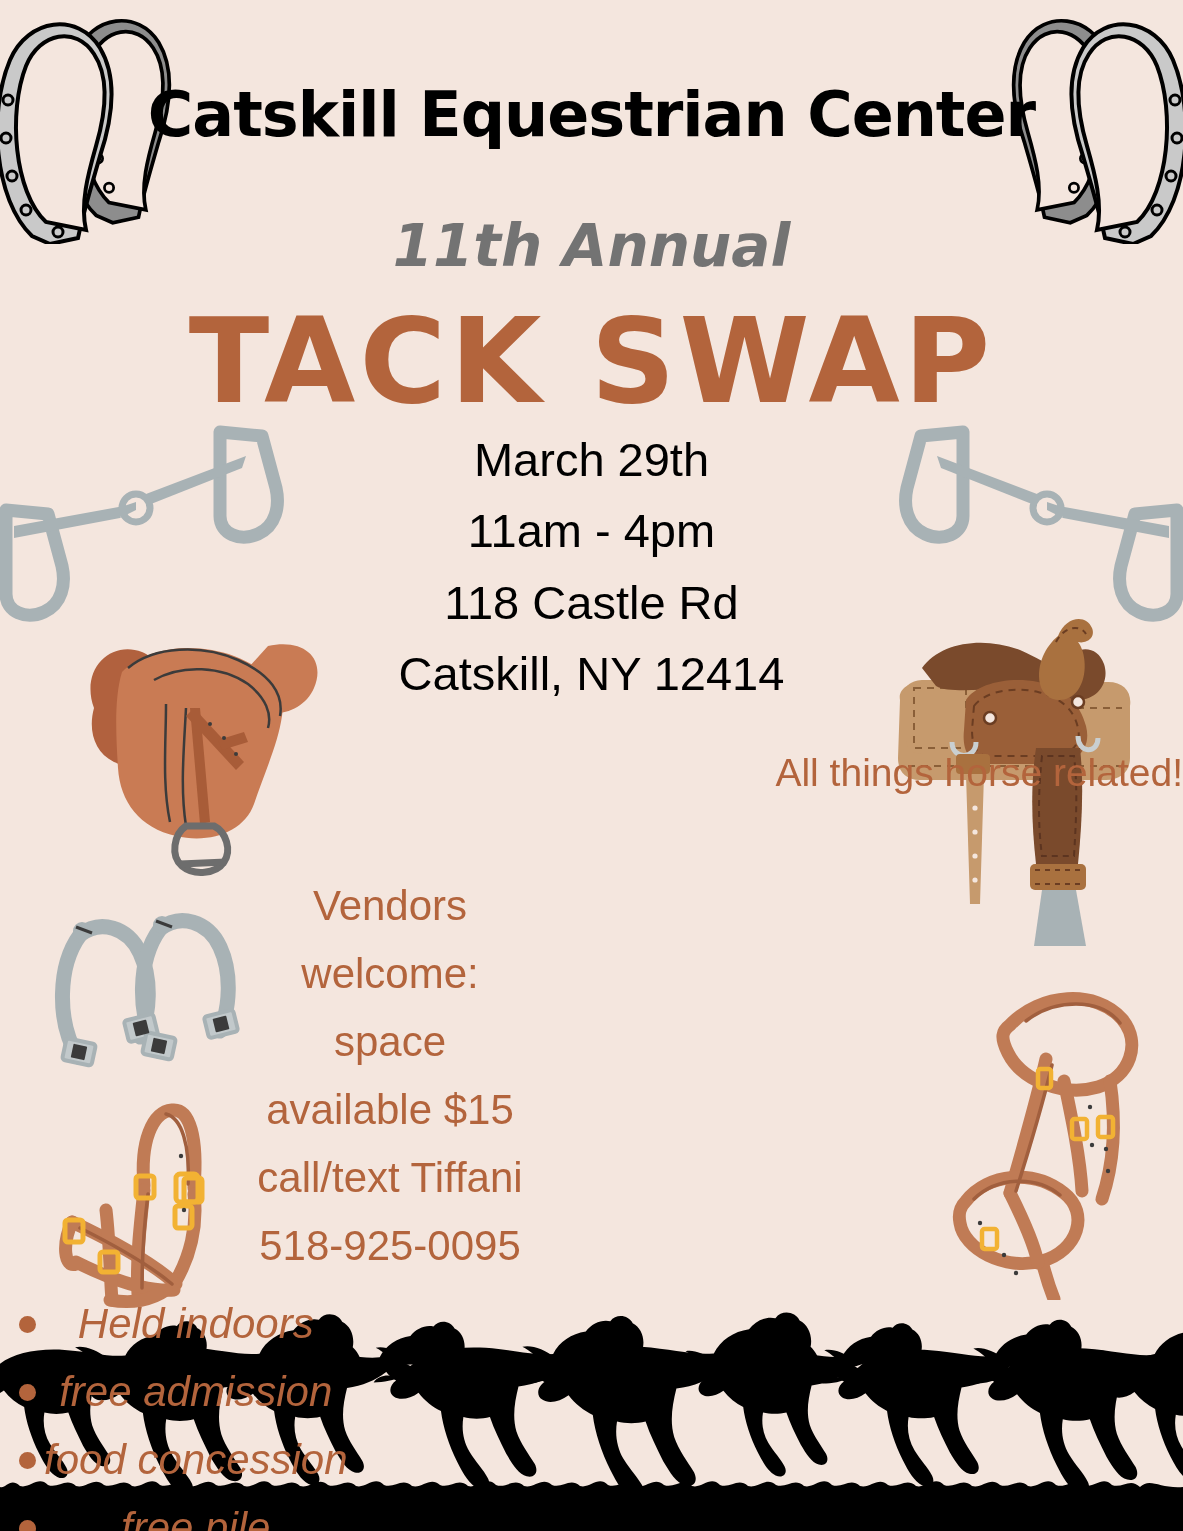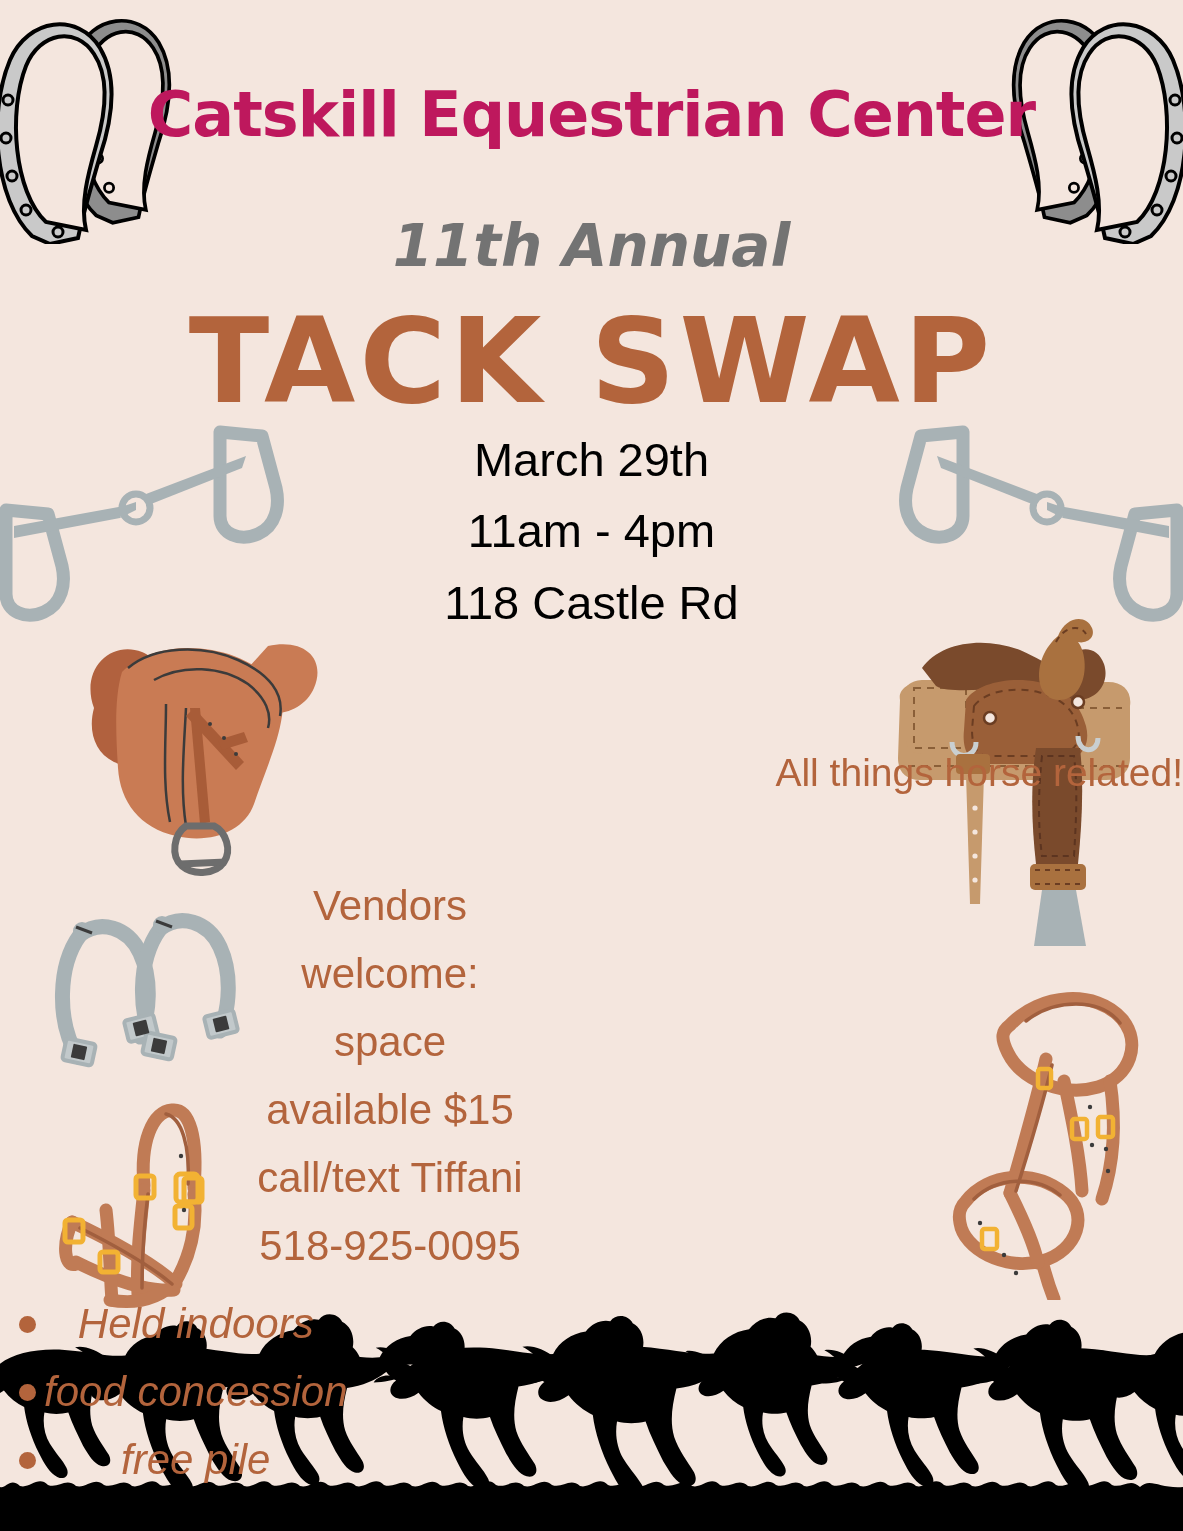--- a/index.html
+++ b/index.html
@@ -45,21 +45,21 @@
   .org-title {
     position: absolute;
     top: 78px;
     left: 0;
     width: 100%;
     text-align: center;
     font-family: "DejaVu Sans", sans-serif;
     font-weight: bold;
     font-size: 62px;
     letter-spacing: -1px;
-    color: #be185d;
+    color: #000000;
     white-space: nowrap;
   }
 
   .annual {
     position: absolute;
     top: 212px;
     left: 0;
     width: 100%;
     text-align: center;
     font-family: "DejaVu Sans", sans-serif;
@@ -509,20 +509,21 @@
     <div class="org-title">Catskill Equestrian Center</div>
 
     <div class="annual">11th Annual</div>
 
     <div class="tack-swap">TACK SWAP</div>
 
     <div class="details">
       <div>March 29th</div>
       <div>11am - 4pm</div>
       <div>118 Castle Rd</div>
+      <div>Catskill, NY 12414</div>
     </div>
 
     <div class="tagline">
       <div>All things horse related!</div>
     </div>
 
     <div class="lower">
 
       <div class="vendors">
         <div>Vendors</div>
@@ -530,20 +531,24 @@
         <div>space</div>
         <div>available $15</div>
         <div>call/text Tiffani</div>
         <div>518-925-0095</div>
       </div>
 
       <div class="features">
         <div class="feat-row">
           <span class="feat-bullet"></span>
           <span class="feat-text">Held indoors</span>
+        </div>
+        <div class="feat-row">
+          <span class="feat-bullet"></span>
+          <span class="feat-text">free admission</span>
         </div>
         <div class="feat-row">
           <span class="feat-bullet"></span>
           <span class="feat-text">food concession</span>
         </div>
         <div class="feat-row">
           <span class="feat-bullet"></span>
           <span class="feat-text">free pile</span>
         </div>
       </div>

